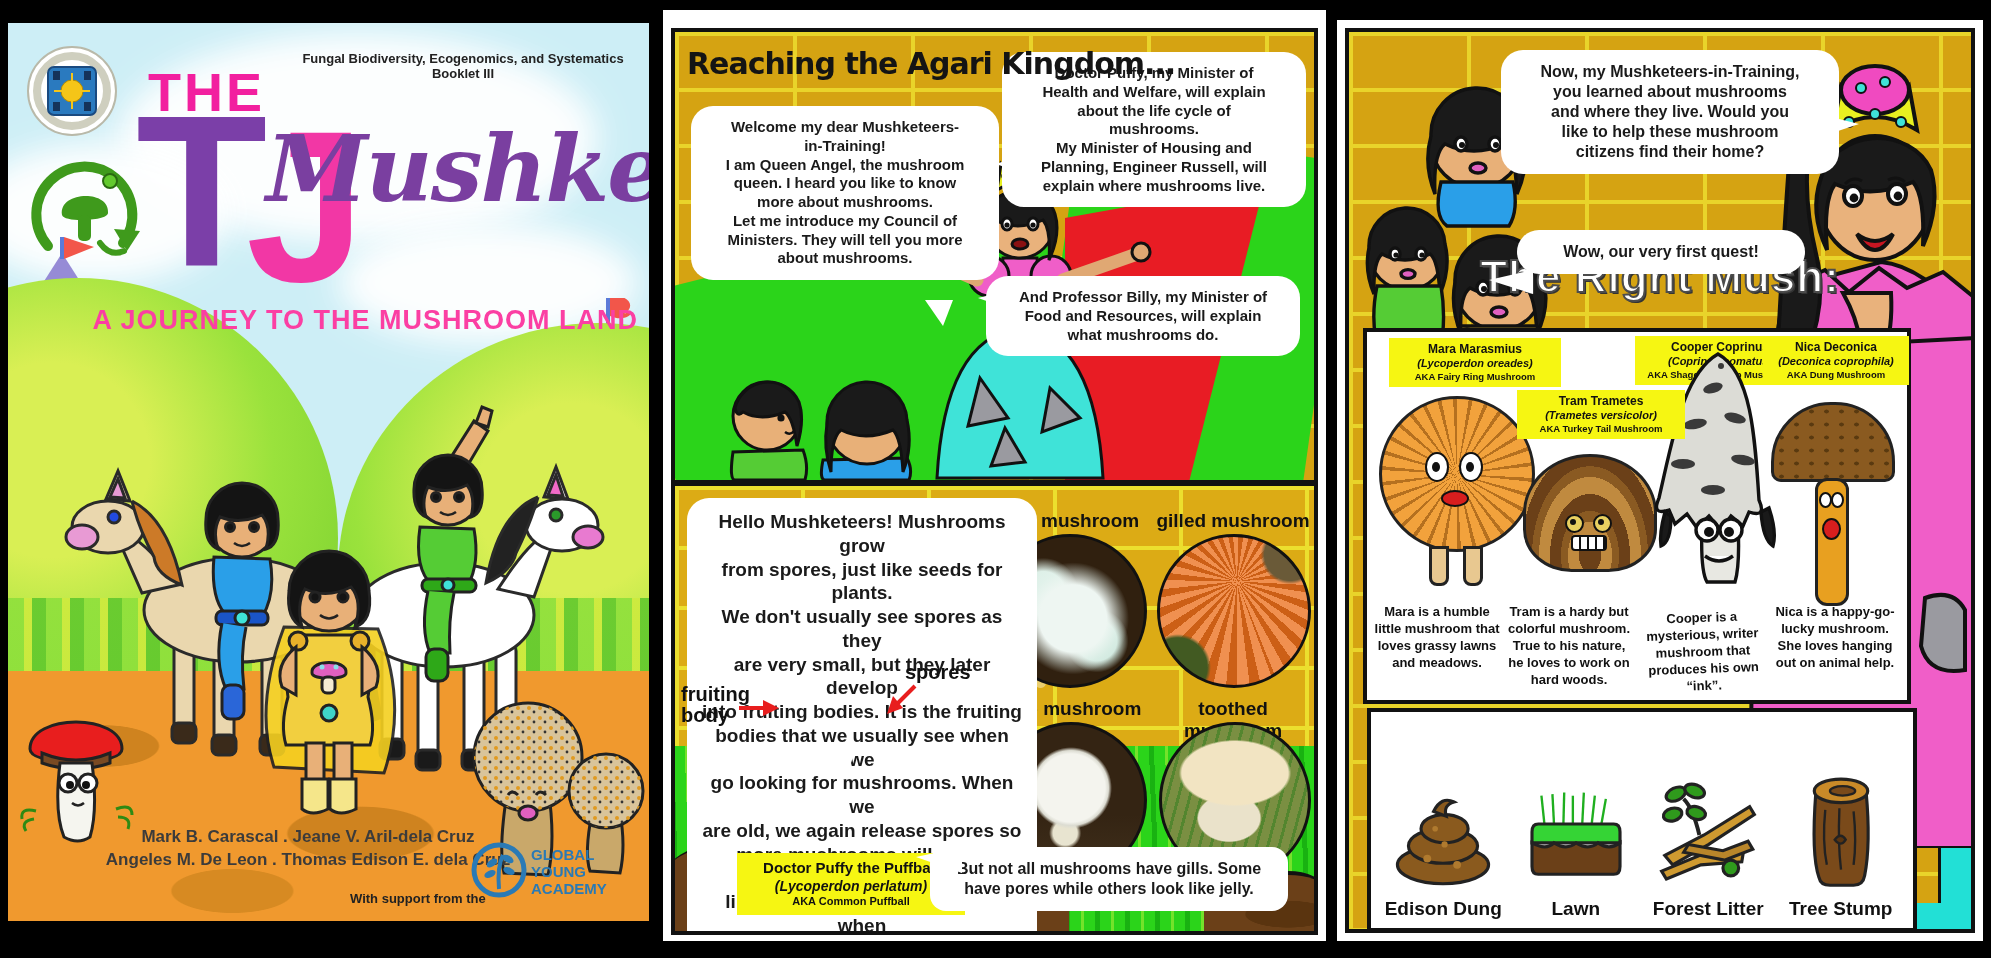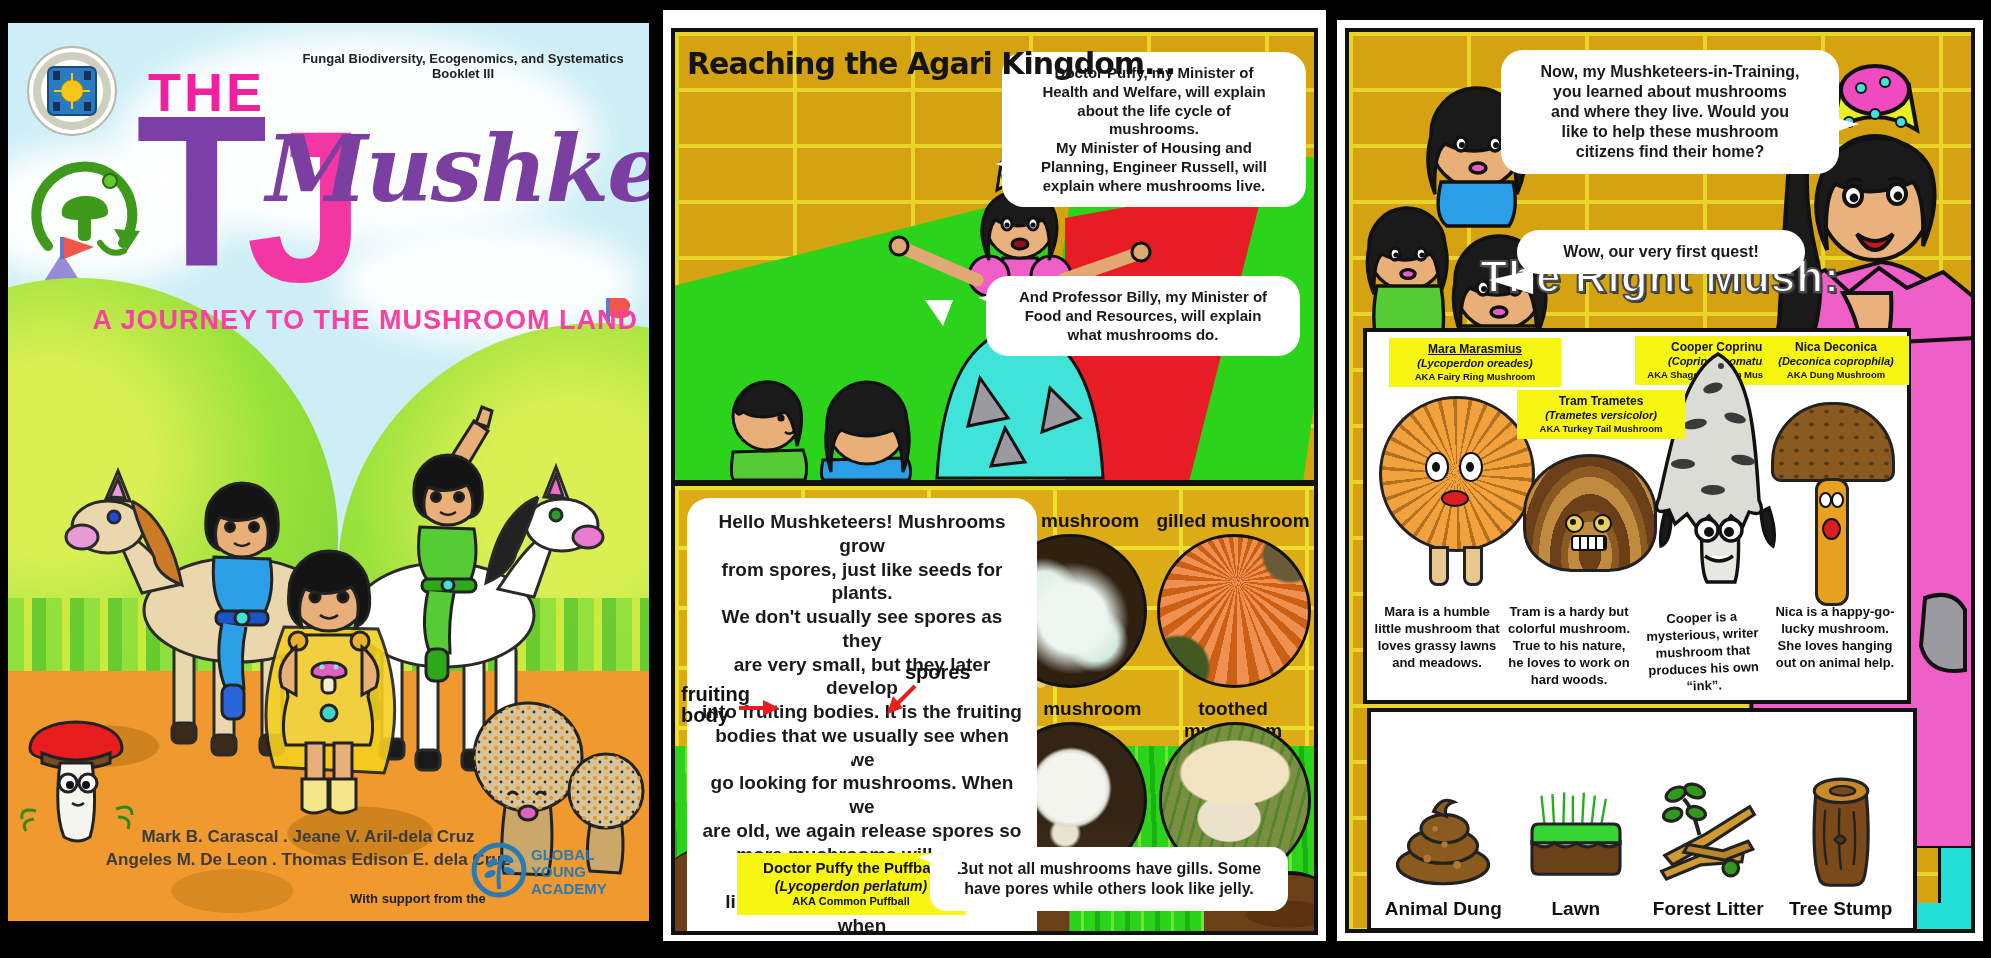--- a/index.html
+++ b/index.html
@@ -370,20 +370,28 @@
           <circle cx="66" cy="86" r="3.6" fill="#111" stroke="none"></circle>
           <path d="M70 100 q5 4 9 -1" fill="none" stroke-width="2.4"></path>
           <path d="M108 128 q-4 20 2 20 l84 0 q4 -10 -2 -22 Z" fill="#2a9fe8"></path>
           <circle cx="152" cy="92" r="40" fill="#e8b078"></circle>
           <path d="M112 92 a40 40 0 0 1 80 -4 q6 26 -4 52 q-2 -34 -10 -42 q-28 12 -52 0 q-10 8 -10 42 q-8 -24 -4 -48 Z" fill="#1a1a1a"></path>
         </g>
       </svg>
 
       <div class="abs p2-title">Reaching the Agari Kingdom...</div>
 
+      <div class="bubble preline" style="left:16px;top:74px;width:280px;font-size:15px;">Welcome my dear Mushketeers-
+in-Training!
+I am Queen Angel, the mushroom
+queen. I heard you like to know
+more about mushrooms.
+Let me introduce my Council of
+Ministers. They will tell you more
+about mushrooms.</div>
       <div class="tail" style="left:250px;top:268px;border-width:26px 10px 0 18px;border-color:#fff transparent transparent transparent;"></div>
 
       <div class="bubble preline" style="right:8px;top:20px;width:276px;font-size:15px;">Doctor Puffy, my Minister of
 Health and Welfare, will explain
 about the life cycle of
 mushrooms.
 My Minister of Housing and
 Planning, Engineer Russell, will
 explain where mushrooms live.</div>
       <div class="tail" style="right:284px;top:120px;border-width:12px 34px 12px 0;border-color:transparent #fff transparent transparent;"></div>
@@ -535,21 +543,21 @@
 citizens find their home?</div>
       <div class="tail" style="left:462px;top:80px;border-width:12px 48px 16px 0;border-color:transparent #fff transparent transparent;transform:scaleX(-1);z-index:6;"></div>
       <div class="bubble" style="left:168px;top:198px;width:260px;font-size:16px;z-index:6;">Wow, our very first quest!</div>
       <div class="tail" style="left:140px;top:238px;border-width:10px 44px 14px 0;border-color:transparent #fff transparent transparent;z-index:6;"></div>
 
       <div class="rm-title" style="top:220px;">The Right Mush:</div>
 
       <div class="chars-box">
 
         <div class="yellow-tag" style="left:22px;top:6px;width:160px;padding:4px 6px;">
-          <div class="yt-name" style="font-size:12px;text-decoration:underline;">Mara Marasmius</div>
+          <div class="yt-name" style="font-size:12px;">Mara Marasmius</div>
           <div class="yt-latin" style="font-size:11px;">(Lycoperdon oreades)</div>
           <div class="yt-aka" style="font-size:9.5px;">AKA Fairy Ring Mushroom</div>
         </div>
         <div class="mara-cap" style="left:12px;top:64px;"></div>
         <div class="eye" style="left:58px;top:120px;width:20px;height:26px;"></div>
         <div class="eye" style="left:92px;top:120px;width:20px;height:26px;"></div>
         <div class="pupil" style="left:65px;top:130px;width:8px;height:10px;"></div>
         <div class="pupil" style="left:99px;top:130px;width:8px;height:10px;"></div>
         <div class="lips" style="left:74px;top:158px;width:24px;height:13px;"></div>
         <div class="abs" style="left:62px;top:214px;width:14px;height:34px;background:#e8c890;border:3px solid #222;border-radius:0 0 8px 8px;"></div>
@@ -621,21 +629,21 @@
               <ellipse cx="72" cy="62" rx="30" ry="18"></ellipse>
               <path d="M58 40 q10 -20 26 -12 q-14 4 -10 18 Z"></path>
             </g>
             <g fill="#b07a2e">
                 <circle cx="50" cy="100" r="5"></circle>
                 <circle cx="88" cy="108" r="5"></circle>
                 <circle cx="72" cy="82" r="4"></circle>
                 <circle cx="60" cy="62" r="3.6"></circle>
               </g>
           </svg>
-          <div class="hab-label">Animal Dung</div>
+          <div class="hab-label">Edison Dung</div>
         </div>
         <div class="hab-cell">
           <svg width="110" height="110" viewBox="0 0 140 140">
             <g>
               <g stroke="#1faf1f" stroke-width="3">
                 <line x1="30" y1="58" x2="26" y2="20"></line>
                   <line x1="42" y1="56" x2="40" y2="18"></line>
                   <line x1="54" y1="55" x2="55" y2="16"></line>
                   <line x1="66" y1="55" x2="66" y2="20"></line>
                   <line x1="78" y1="55" x2="80" y2="16"></line>

